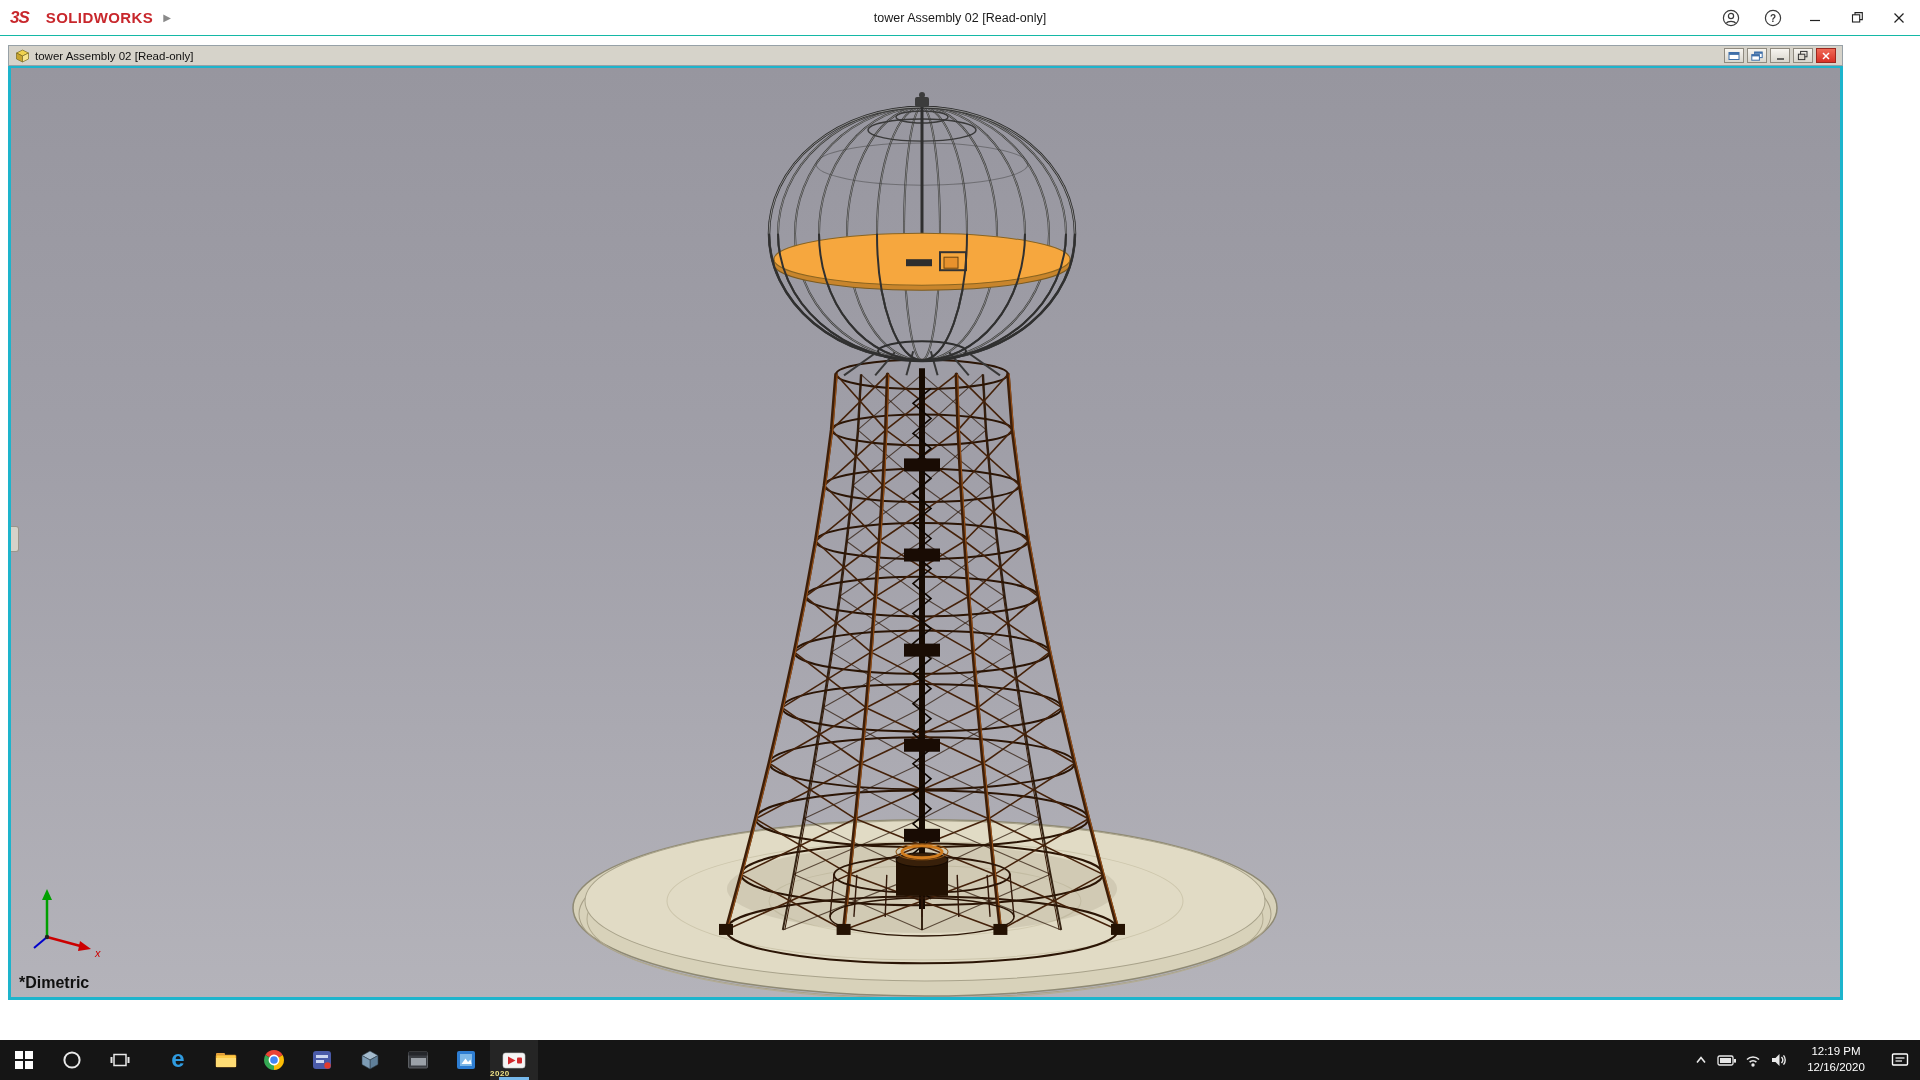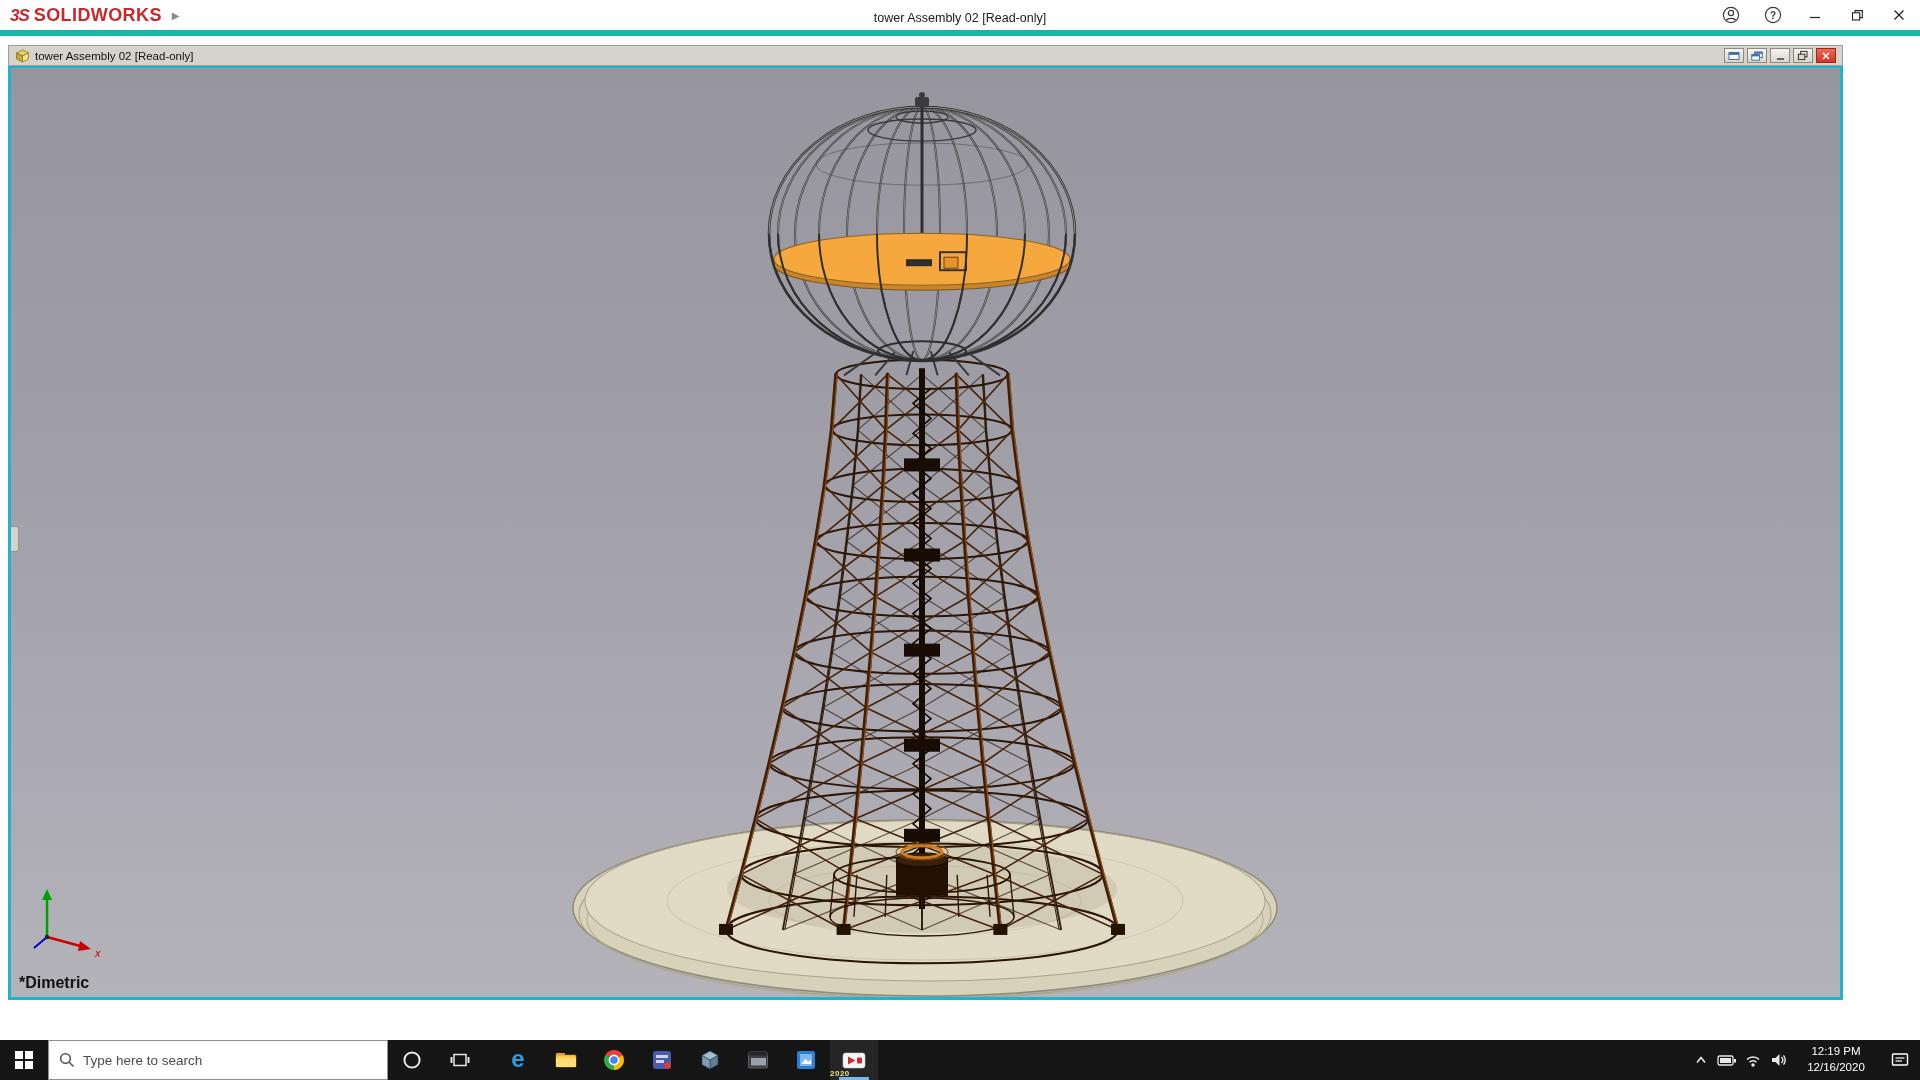--- a/index.html
+++ b/index.html
@@ -1,24 +1,24 @@
 <!DOCTYPE html>
 <html><head>
 <meta charset="utf-8">
 <style>
   *{box-sizing:border-box;margin:0;padding:0;}
   html,body{width:1920px;height:1080px;overflow:hidden;background:#fff;
     font-family:"Liberation Sans",sans-serif;-webkit-user-select:none;user-select:none;}
 
   
   .app-titlebar{position:absolute;top:0;left:0;right:0;height:36px;background:#fff;
-    border-bottom:6px solid #14b8a6;display:flex;align-items:center;}
+    border-bottom:1px solid #14b8a6;display:flex;align-items:center;}
   .brand{display:flex;align-items:baseline;gap:5px;padding-left:10px;}
   .brand-mark{color:#c8272c;font-weight:bold;font-style:italic;font-size:17px;letter-spacing:-1px;}
-  .brand-name{color:#c8272c;font-weight:bold;font-size:18px;letter-spacing:.4px;}
+  .brand-name{color:#c8272c;font-weight:bold;font-size:15px;letter-spacing:.4px;margin-left:12px;}
   .brand-arrow{color:#8a8a8a;font-size:10px;margin-left:10px;align-self:center;}
   .app-title{position:absolute;left:50%;top:0;height:36px;transform:translateX(-50%);
     display:flex;align-items:center;font-size:12.5px;color:#1a1a1a;white-space:nowrap;}
   .app-controls{margin-left:auto;display:flex;height:36px;}
   .app-controls .btn{width:42px;height:36px;display:flex;align-items:center;justify-content:center;}
 
   
   .child-window{position:absolute;left:8px;top:45px;width:1835px;height:955px;background:#fff;}
   .child-titlebar{height:21px;background:#d6d3ca;border:1px solid #97a1a7;display:flex;
     align-items:center;padding:0 6px;gap:5px;}
@@ -357,27 +357,20 @@
 
 <div class="taskbar">
   <div class="tb-btn tb-start">
     <svg width="18" height="18" viewBox="0 0 18 18">
       <rect x="0" y="0" width="8" height="8" fill="#fdfdfd"></rect>
         <rect x="10" y="0" width="8" height="8" fill="#fdfdfd"></rect>
       <rect x="0" y="10" width="8" height="8" fill="#fdfdfd"></rect>
         <rect x="10" y="10" width="8" height="8" fill="#fdfdfd"></rect>
     </svg>
   </div>
-  <div class="search">
-    <svg width="16" height="16" viewBox="0 0 16 16">
-      <circle cx="6.5" cy="6.5" r="4.8" fill="none" stroke="#555" stroke-width="1.6"></circle>
-      <line x1="10.2" y1="10.2" x2="14.5" y2="14.5" stroke="#555" stroke-width="1.6"></line>
-    </svg>
-    <span>Type here to search</span>
-  </div>
   <div class="tb-btn">
     <svg width="20" height="20" viewBox="0 0 20 20">
       <circle cx="10" cy="10" r="7.6" fill="none" stroke="#e8e8e8" stroke-width="2"></circle>
     </svg>
   </div>
   <div class="tb-btn">
     <svg width="20" height="18" viewBox="0 0 20 18">
       <rect x="4" y="3.5" width="12" height="11" fill="none" stroke="#e8e8e8" stroke-width="1.5"></rect>
       <rect x="0.5" y="6" width="2" height="6" fill="#e8e8e8"></rect>
       <rect x="17.5" y="6" width="2" height="6" fill="#e8e8e8"></rect>

